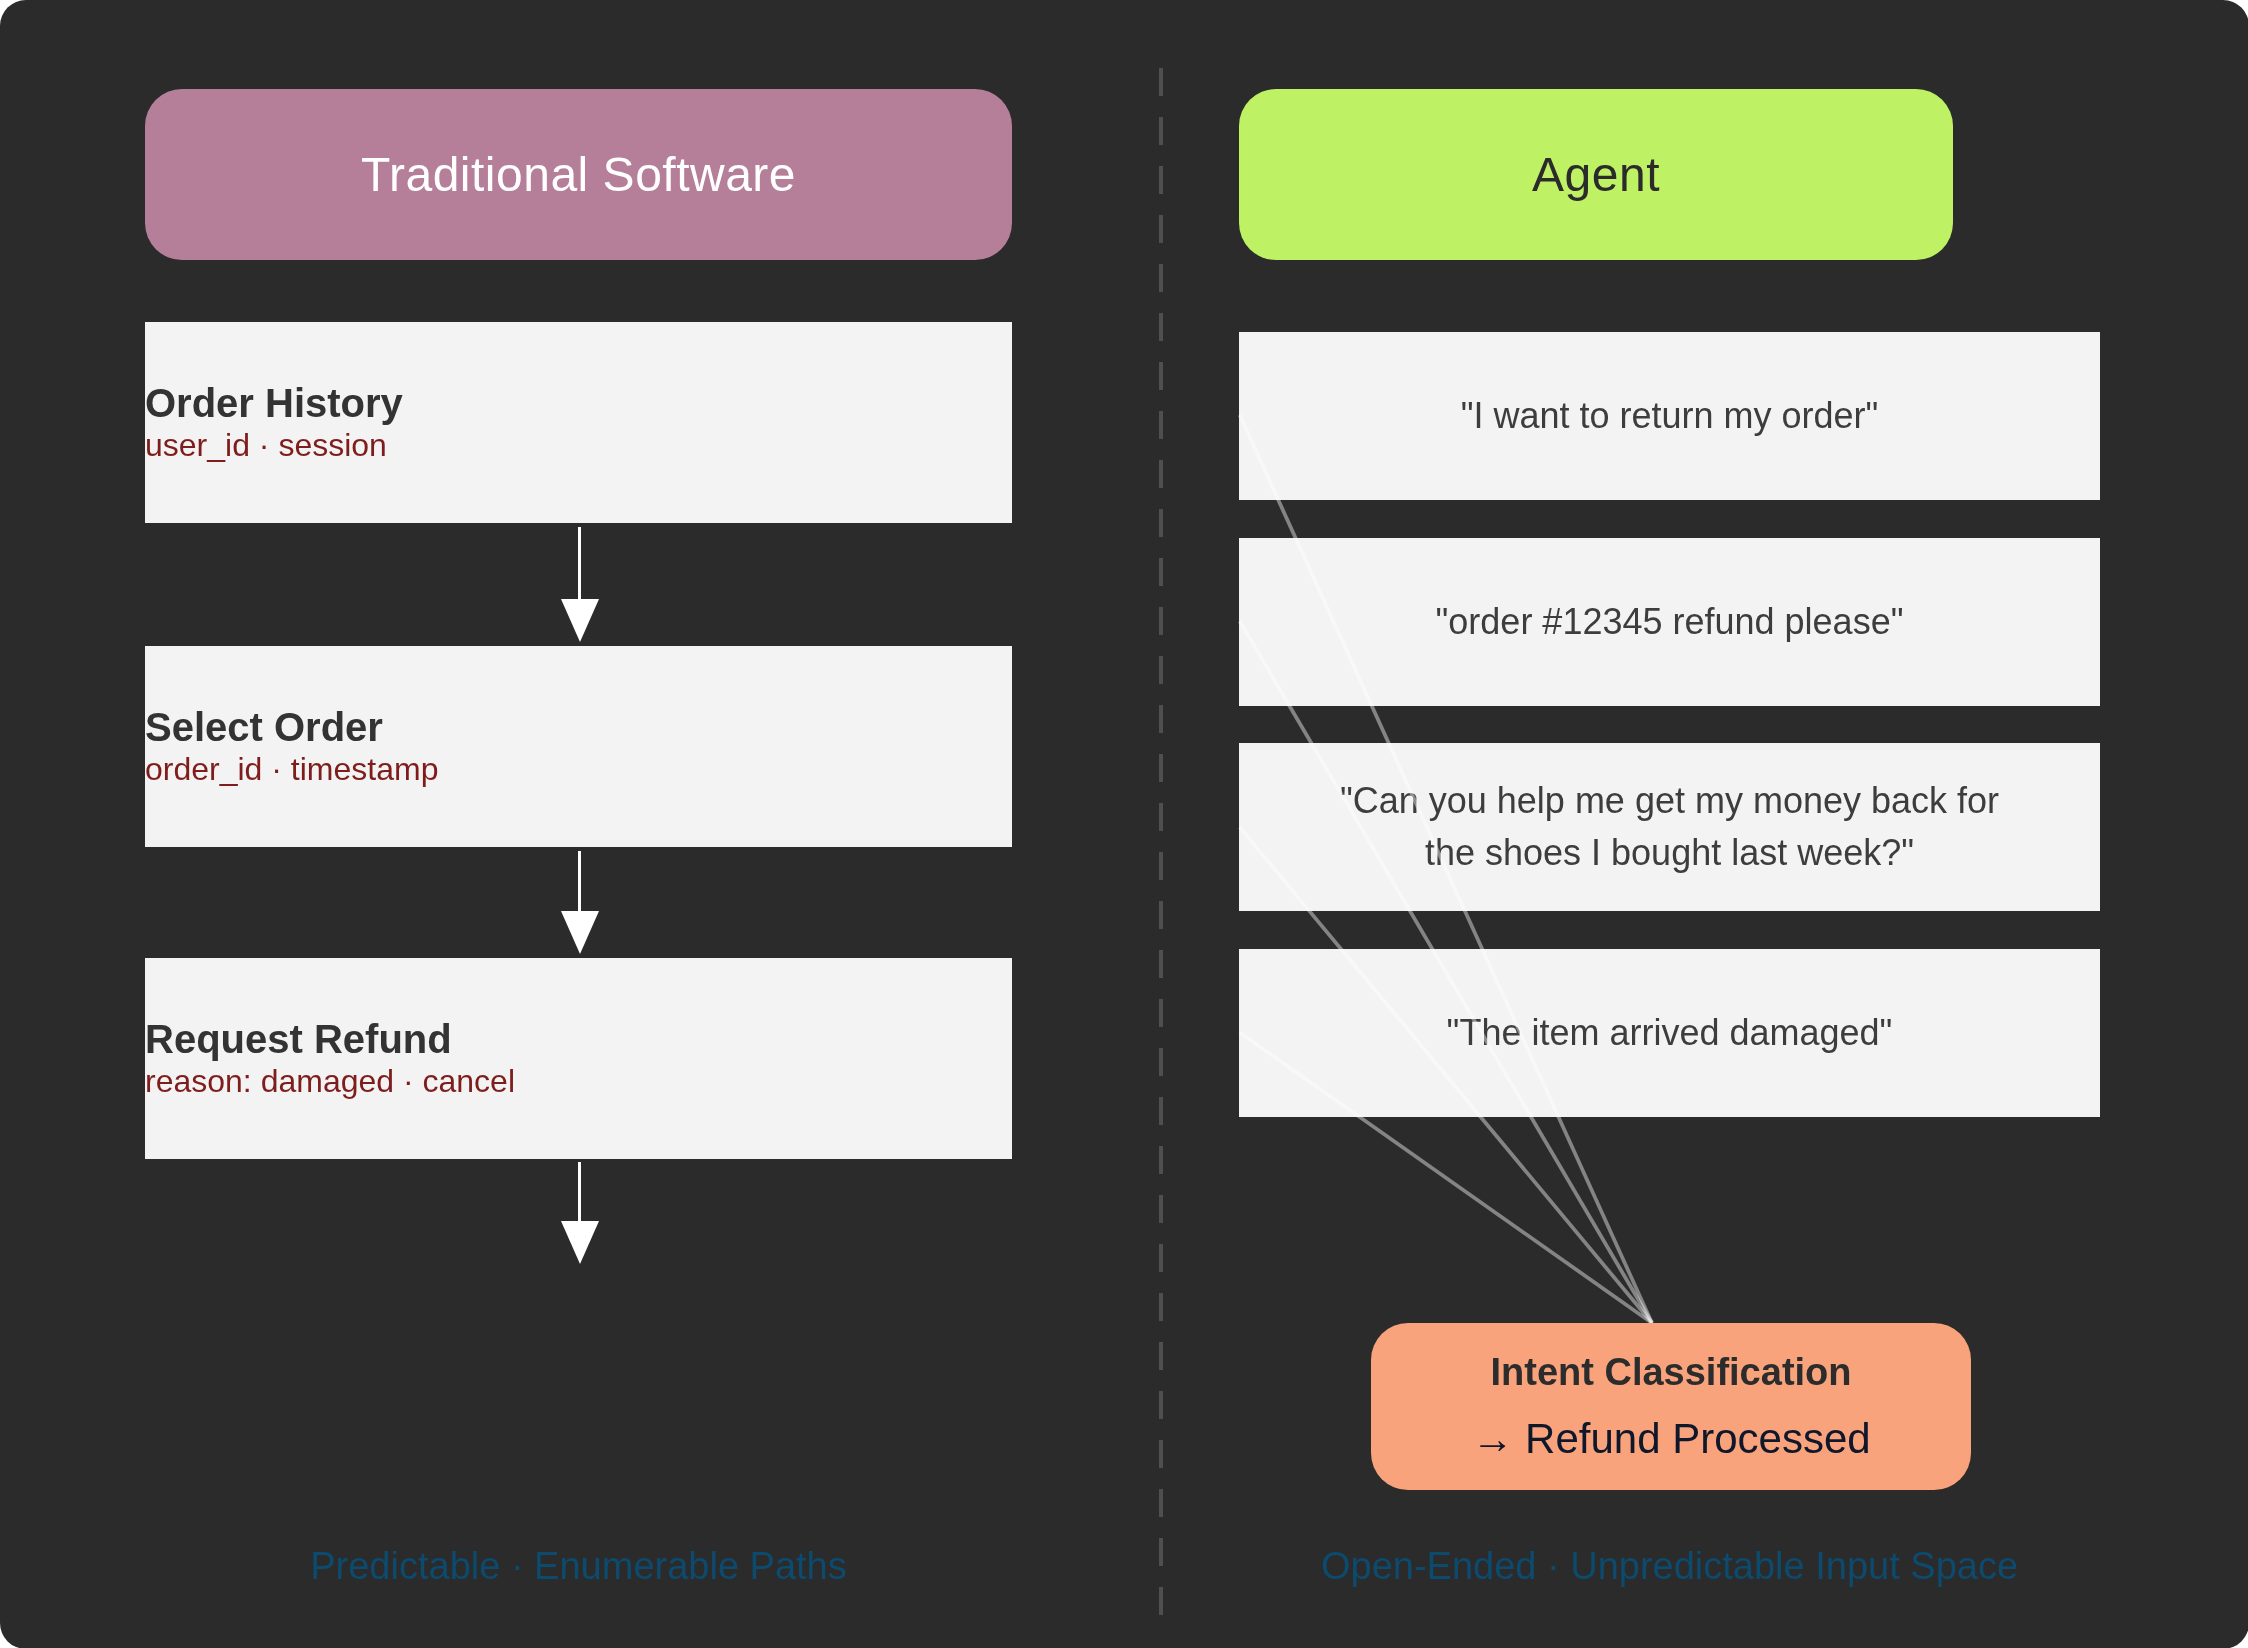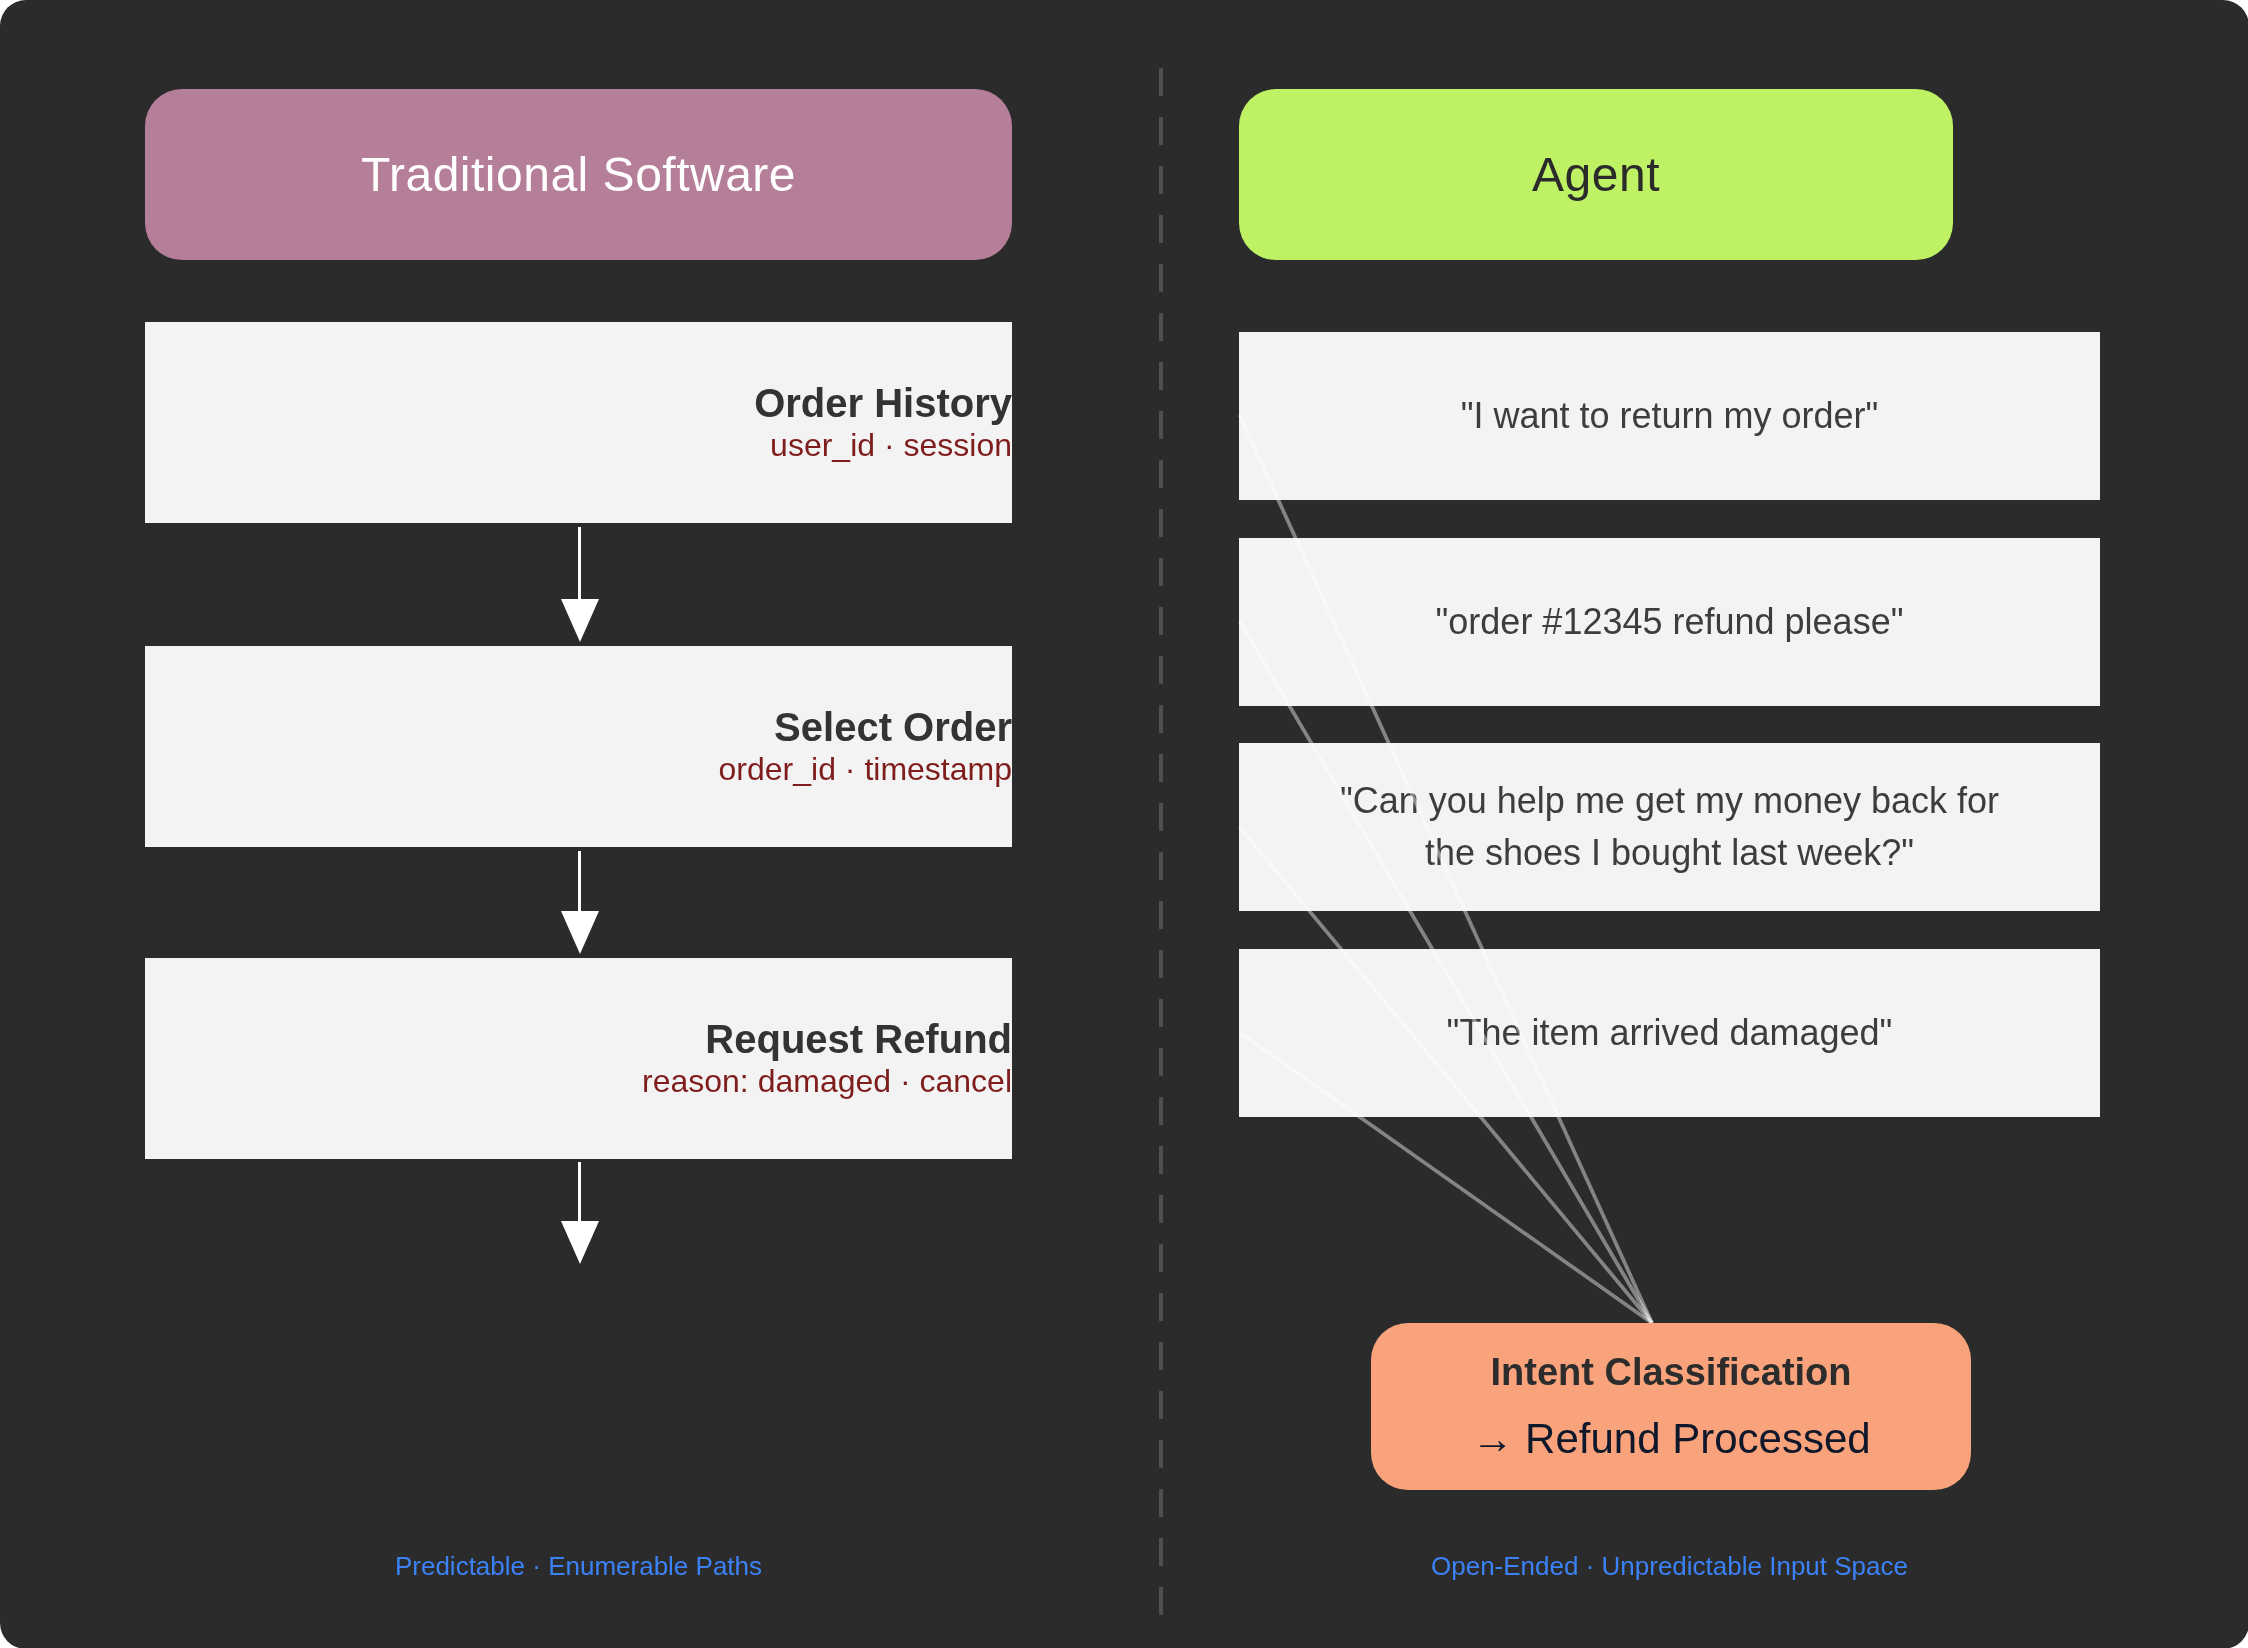--- a/index.html
+++ b/index.html
@@ -46,21 +46,21 @@
   .pill.orange { left: 1239px; top: 89px; width: 714px; background: #bef264; color: #2b2b2b; }
   
   .step {
     position: absolute;
     left: 145px;
     width: 867px;
     height: 201px;
     background: #f3f3f3;
     display: flex;
     flex-direction: column;
-    align-items: flex-end;
+    align-items: flex-start;
     justify-content: center;
     gap: 1px;
     z-index: 2;
   }
   .step-title { font-size: 40px; font-weight: bold; color: #333333; }
   .step-sub   { font-size: 32px; color: #7f1d1d; }
   
   .arrow {
     position: absolute;
     left: 559px;
@@ -115,22 +115,22 @@
   .intent-title { font-size: 38px; font-weight: bold; color: #2c2c2c; }
   .intent-sub   { font-size: 42px; color: #0f172a; }
   
   .footer {
     position: absolute;
     top: 1538px;
     height: 56px;
     display: flex;
     align-items: center;
     justify-content: center;
-    font-size: 26px;
-    color: #3b82f6;
+    font-size: 38px;
+    color: #0c4a6e;
     z-index: 2;
   }
   .footer.left  { left: 145px;  width: 867px; }
   .footer.right { left: 1239px; width: 861px; }
   
   .lines-svg {
     position: absolute;
     inset: 0;
     width: 2249px;
     height: 1649px;

